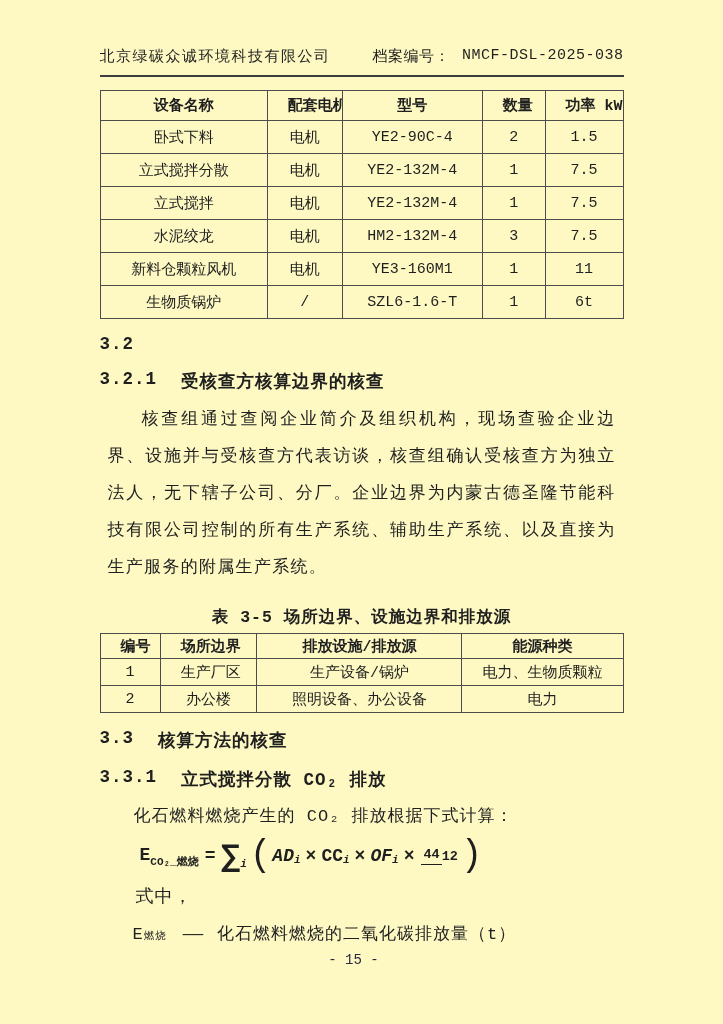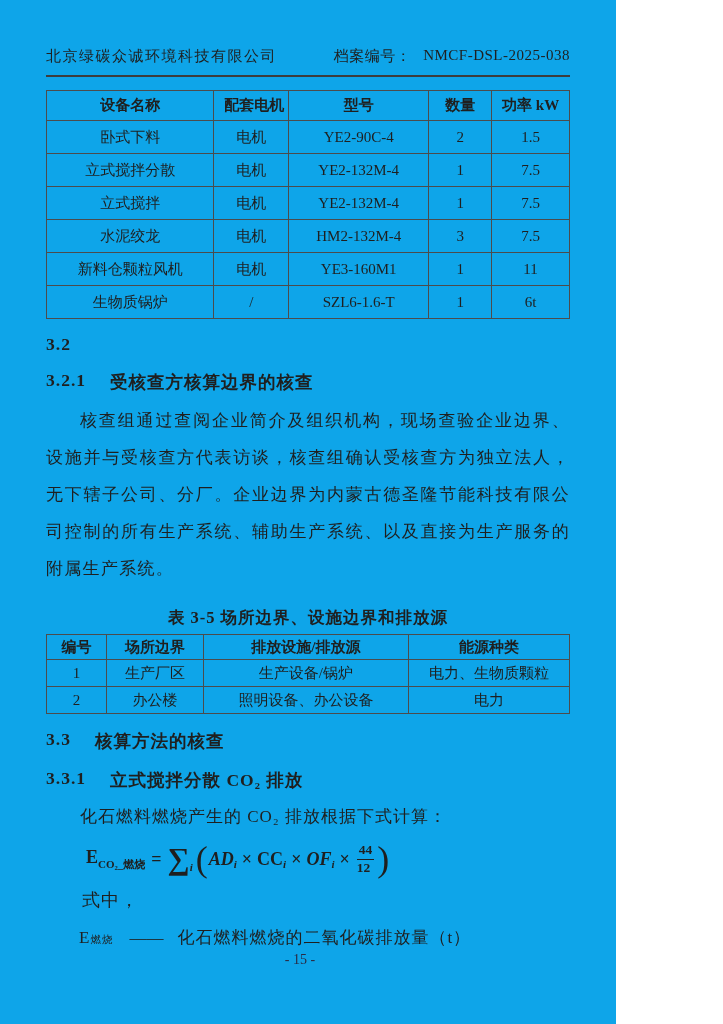--- a/index.html
+++ b/index.html
@@ -1,57 +1,57 @@
 <!DOCTYPE html>
 <html><head>
 <meta charset="utf-8">
 <style>
   html,body{margin:0;padding:0;background:#ffffff;}
-  .page{position:relative;width:616px;height:1024px;background:#0ea5e9;color:#1f1f1f;
-        font-family:Liberation Serif, serif;overflow:hidden;}
+  .page{position:relative;width:723px;height:1024px;background:#fef9c3;color:#1f1f1f;
+        font-family:Liberation Mono, monospace;overflow:hidden;}
   .content{width:524px;margin:0 auto;}
 
   
   .hdr{display:flex;justify-content:space-between;align-items:flex-end;
        padding-top:47px;padding-bottom:9px;border-bottom:2px solid #3d3d3d;font-size:15px;}
   .hdr .co{letter-spacing:1.5px;}
   .hdr .right{display:flex;gap:12px;letter-spacing:0.5px;}
 
   
   table{border-collapse:collapse;width:100%;table-layout:fixed;}
-  th,td{border:1.5px solid #4c4c4c;text-align:center;vertical-align:middle;padding:0 10px;
+  th,td{border:1.5px solid #4c4c4c;text-align:center;vertical-align:middle;padding:0 20px;
         overflow:hidden;white-space:nowrap;}
   th{font-weight:bold;}
   .tbl1{margin-top:13px;font-size:15px;}
   .tbl1 th{height:29px;}
   .tbl1 td{height:32px;}
   .tbl2{margin-top:5px;font-size:15px;}
   .tbl2 th{height:24px;}
   .tbl2 td{height:26px;}
 
   
   .sec{display:flex;gap:24px;font-weight:bold;font-size:17.5px;margin:15px 0 0;letter-spacing:1px;}
-  .para{margin:8px 0 0;font-size:17px;line-height:37px;text-align:justify;
+  .para{margin:8px 8px 0;font-size:17px;line-height:37px;text-align:justify;
         text-indent:2em;letter-spacing:1.3px;}
   .caption{margin-top:20px;text-align:center;font-weight:bold;font-size:16.5px;letter-spacing:1px;}
   .intro{margin:13px 0 0;font-size:17px;text-indent:2em;letter-spacing:1px;}
 
   
   .formula{margin:14px 0 0 40px;display:flex;align-items:center;font-size:18px;font-weight:bold;}
   .lhs sub{font-size:11px;letter-spacing:0;}
   .eq{margin:0 6px;}
   .sigma-wrap{display:inline-flex;align-items:flex-end;margin-right:2px;}
   .sigma{font-size:31px;line-height:0.95;}
   .sigma-sub{font-size:11px;font-style:italic;padding-bottom:1px;}
   .paren{font-size:36px;font-weight:normal;line-height:0.85;margin:0 1px;}
   .term{display:inline-flex;align-items:flex-end;}
   .term sub{font-size:11px;font-style:italic;}
   .it{font-style:italic;}
   .op{margin:0 5px;}
-  .frac{display:inline-flex;flex-direction:column;align-items:flex-start;font-size:13.5px;
+  .frac{display:inline-flex;flex-direction:row;align-items:flex-end;font-size:13.5px;
         line-height:1.2;margin:0 2px;}
   .frac .fn{border-bottom:1.4px solid #1f1f1f;padding:0 2px 1px;}
 
   .where{margin:12px 0 0;font-size:18px;text-indent:2em;letter-spacing:1px;}
   .def{margin:14px 0 0 33px;font-size:17px;display:flex;align-items:baseline;letter-spacing:1px;}
   .def .sym-sub{font-size:10.5px;}
   .def .dash{margin:0 14px 0 16px;letter-spacing:0;}
 
   .footer{position:absolute;left:0;right:16px;bottom:56px;text-align:center;font-size:14px;color:#2a2a44;}
 </style>

